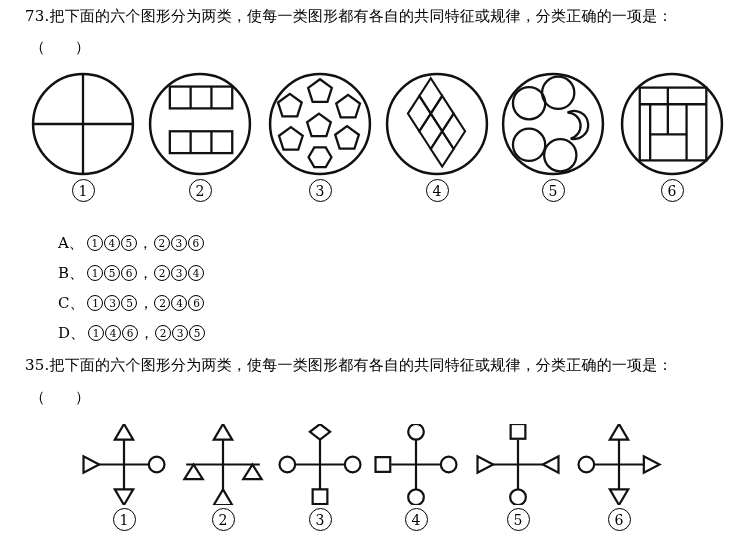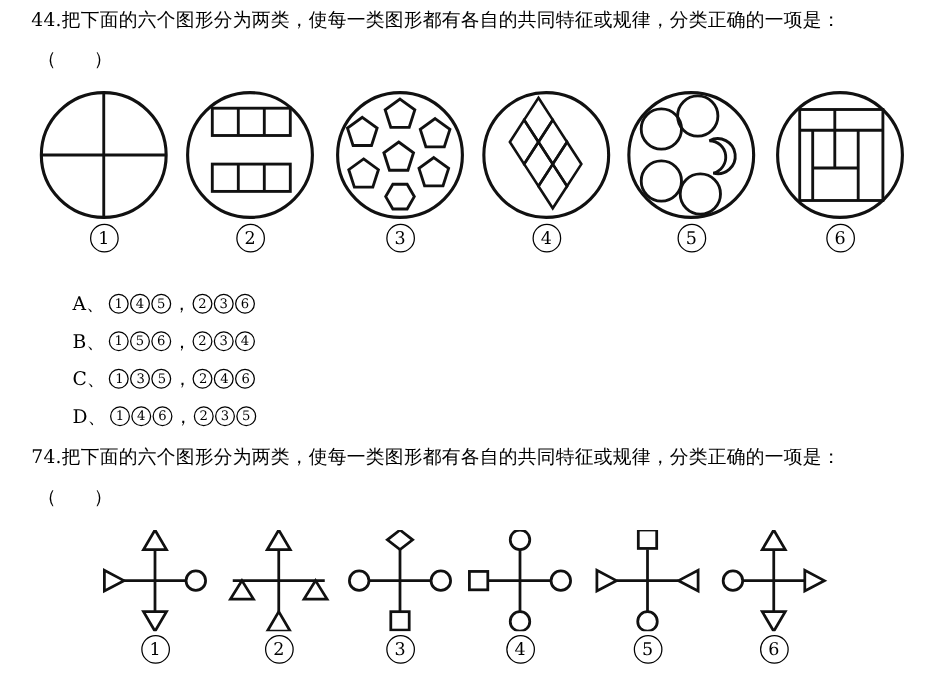--- a/index.html
+++ b/index.html
@@ -25,21 +25,21 @@
   .grp{display:inline-flex;align-items:center;gap:1px;margin:0 1px;}
   .cd-sm{
     display:inline-flex;align-items:center;justify-content:center;
     width:16px;height:16px;border:1.2px solid #000;border-radius:50%;
     font-size:10.5px;line-height:1;box-sizing:border-box;
   }
 </style>
 </head>
 <body>
 
-<div class="stem" style="left:25px;top:7px;">44.把下面的六个图形分为两类，使每一类图形都有各自的共同特征或规律，分类正确的一项是：</div>
+<div class="stem" style="left:25px;top:7px;">73.把下面的六个图形分为两类，使每一类图形都有各自的共同特征或规律，分类正确的一项是：</div>
 <div class="paren" style="left:30px;top:38px;">（　　）</div>
 
 <div>
 
   <div class="figwrap" style="left:31px;top:72px;width:104px;">
     <svg viewBox="0 0 100 100" width="104" height="104" fill="none" stroke="#111">
       <circle cx="50" cy="50" r="48" stroke-width="2.4"></circle>
       <line x1="50" y1="2" x2="50" y2="98" stroke-width="2.2"></line>
       <line x1="2" y1="50" x2="98" y2="50" stroke-width="2.2"></line>
     </svg>
@@ -165,21 +165,21 @@
       </span>
       <span>，</span>
       <span class="grp">
         <span class="cd-sm">2</span>
         <span class="cd-sm">3</span>
         <span class="cd-sm">5</span>
       </span>
     </div>
   </div>
 
-<div class="stem" style="left:25px;top:356px;">74.把下面的六个图形分为两类，使每一类图形都有各自的共同特征或规律，分类正确的一项是：</div>
+<div class="stem" style="left:25px;top:356px;">35.把下面的六个图形分为两类，使每一类图形都有各自的共同特征或规律，分类正确的一项是：</div>
 <div class="paren" style="left:30px;top:388px;">（　　）</div>
 
 <div id="q74-row">
     <div class="figwrap" style="left: 78px; top: 424px; width: 92px;">
       <svg viewBox="0 0 100 88" width="92" height="81" fill="none" stroke="#111">
         <line x1="50" y1="17" x2="50" y2="71" stroke-width="2.4"></line>
         <line x1="23" y1="44" x2="77" y2="44" stroke-width="2.4"></line>
         <polygon stroke-width="2.4" fill="#fff" points="50,0 60,17 40,17"></polygon>
         <circle stroke-width="2.4" fill="#fff" cx="85.5" cy="44" r="8.5"></circle>
         <polygon stroke-width="2.4" fill="#fff" points="40,71 60,71 50,88"></polygon>

